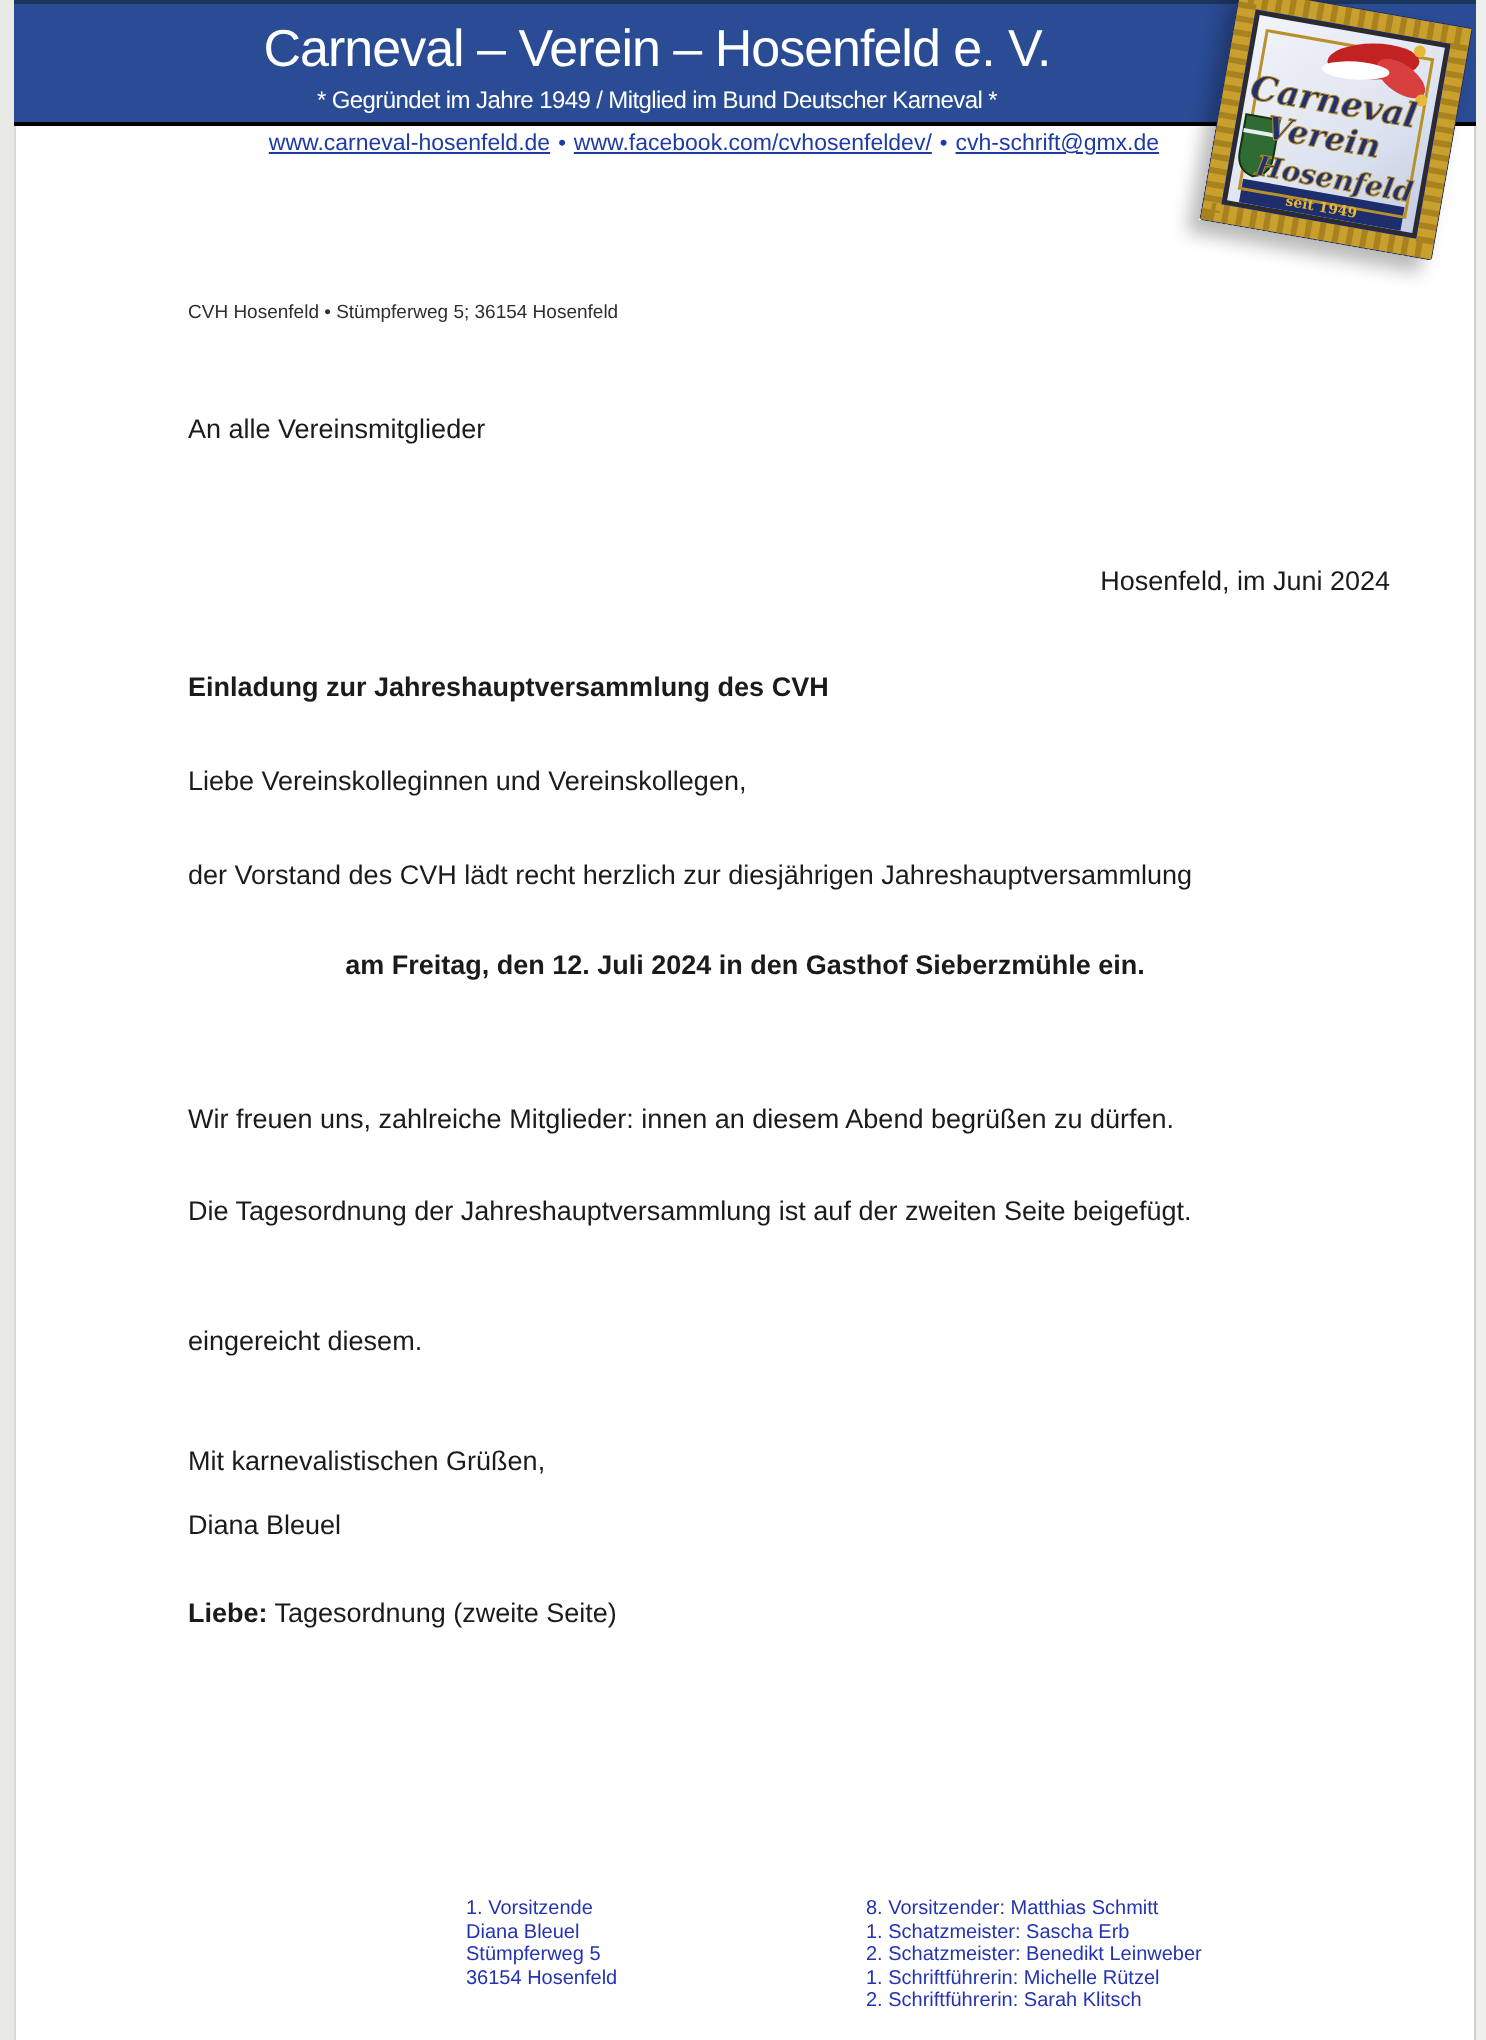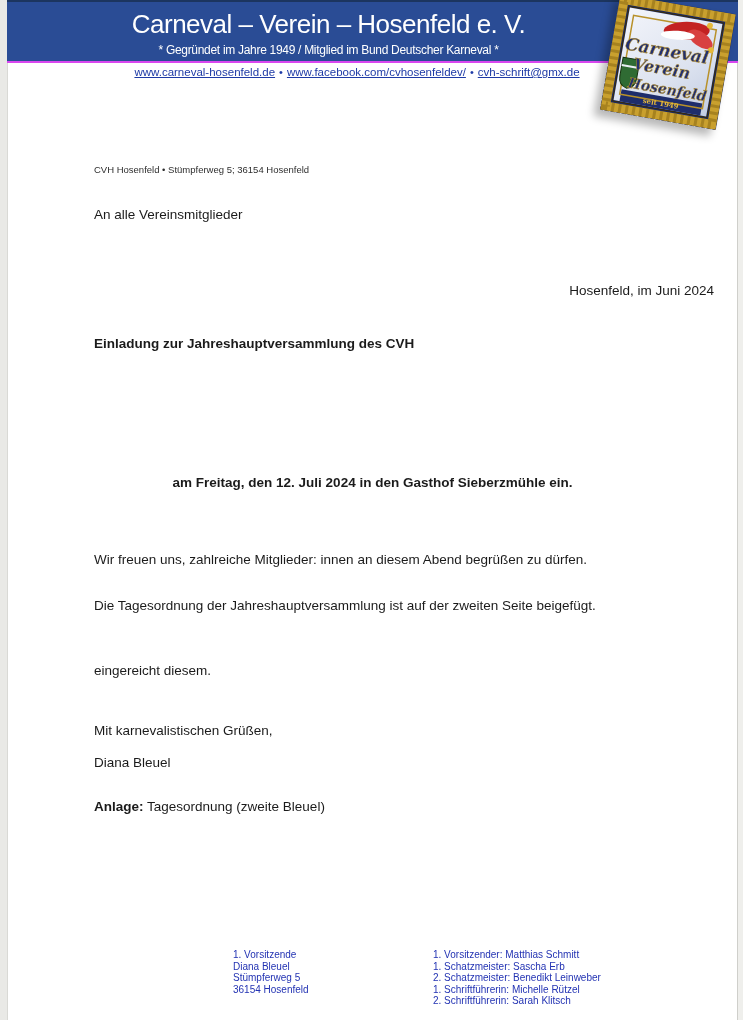--- a/index.html
+++ b/index.html
@@ -6,21 +6,21 @@
   .page {
     position:relative; width:743px; height:1020px; background:#ffffff;
     font-family:"Liberation Sans", sans-serif; color:#1b1b1b; overflow:hidden;
   }
   .edge { position:absolute; top:0; height:100%; }
   .edge-left  { left:0; width:7px; background:#e9e9e6; border-right:1px solid #d9d9d5; }
   .edge-right { right:0; width:5px; background:#efefec; border-left:1px solid #cfcfcb; }
 
   .banner {
     position:absolute; left:7px; right:5px; top:0; height:63px;
-    background:#2a4c95; border-top:2px solid #1c355f; border-bottom:2px solid #d946ef;
+    background:#2a4c95; border-top:2px solid #1c355f; border-bottom:2px solid #000000;
     box-sizing:border-box; color:#ffffff; text-align:center; padding-right:88px;
   }
   .banner-title {
     font-size:26px; letter-spacing:-0.5px; margin-top:7px; font-weight:normal;
     white-space:nowrap;
   }
   .banner-sub { font-size:12px; letter-spacing:-0.3px; margin-top:3px; white-space:nowrap; }
 
   .links {
     position:absolute; left:7px; top:66px; width:700px; text-align:center;
@@ -32,21 +32,21 @@
   .logo-wrap {
     position:absolute; left:609px; top:3px; width:118px; height:118px;
     transform:rotate(10deg); transform-origin:50% 50%; z-index:5;
     box-shadow:-5px 7px 9px rgba(0,0,0,0.28);
   }
 
   .line { position:absolute; left:94px; font-size:13.5px; white-space:nowrap; }
   .small { font-size:9.5px; color:#2e2e2e; }
   .bold { font-weight:bold; }
   .center { left:7px; right:5px; text-align:center; }
-  .right-al { left:auto; right:29px; }
+  .right-al { left:auto; right:48px; }
 
   .footer-col {
     position:absolute; top:949px; font-size:10px; line-height:11.6px;
     color:#2333b3; white-space:nowrap;
   }
   .footer-left  { left:233px; }
   .footer-right { left:433px; }
   .footer-col div { margin:0; }
 </style>
 </head>
@@ -98,53 +98,55 @@
 
       <g font-family="DejaVu Serif, serif" font-style="italic" font-weight="bold" fill="#223070" stroke="#b8912a" stroke-width="0.5" text-anchor="middle">
         <text x="56" y="54" font-size="17">Carneval</text>
         <text x="54" y="72" font-size="16">Verein</text>
         <text x="63" y="91" font-size="14">Hosenfeld</text>
       </g>
       <text x="59" y="103.5" font-size="7" font-family="DejaVu Serif, serif" font-weight="bold" fill="#e6b93a" text-anchor="middle">seit 1949</text>
     </svg>
   </div>
 
-  <div class="line small" style="top:164px;">CVH Hosenfeld  • Stümpferweg 5; 36154 Hosenfeld</div>
+  <div class="line small" style="top:151px;">CVH Hosenfeld  • Stümpferweg 5; 36154 Hosenfeld</div>
 
   <div class="line" style="top:207px;">An alle Vereinsmitglieder</div>
 
   <div class="line right-al" style="top:283px;">Hosenfeld, im Juni 2024</div>
 
   <div class="line bold" style="top:336px;">Einladung zur Jahreshauptversammlung des CVH</div>
 
+  <div class="line" style="top:383px;">Liebe Vereinskolleginnen und Vereinskollegen,</div>
 
+  <div class="line" style="top:430px;">der Vorstand des CVH lädt recht herzlich zur diesjährigen Jahreshauptversammlung</div>
 
   <div class="line bold center" style="top:475px;">am Freitag, den 12. Juli 2024 in den Gasthof Sieberzmühle ein.</div>
 
 
   <div class="line" style="top:552px;">Wir freuen uns, zahlreiche Mitglieder: innen an diesem Abend begrüßen zu dürfen.</div>
 
   <div class="line" style="top:598px;">Die Tagesordnung der Jahreshauptversammlung ist auf der zweiten Seite beigefügt.</div>
 
   <div class="line" style="top:663px;">eingereicht diesem.</div>
 
   <div class="line" style="top:723px;">Mit karnevalistischen Grüßen,</div>
 
   <div class="line" style="top:755px;">Diana Bleuel</div>
 
-  <div class="line" style="top:799px;"><span class="bold">Anlage:</span><span> Tagesordnung (zweite Bleuel)</span></div>
+  <div class="line" style="top:799px;"><span class="bold">Liebe:</span><span> Tagesordnung (zweite Seite)</span></div>
 
   <div class="footer-col footer-left">
     <div>1. Vorsitzende</div>
     <div>Diana Bleuel</div>
     <div>Stümpferweg 5</div>
     <div>36154 Hosenfeld</div>
   </div>
 
   <div class="footer-col footer-right">
-    <div>1. Vorsitzender: Matthias Schmitt</div>
+    <div>8. Vorsitzender: Matthias Schmitt</div>
     <div>1. Schatzmeister: Sascha Erb</div>
     <div>2. Schatzmeister: Benedikt Leinweber</div>
     <div>1. Schriftführerin: Michelle Rützel</div>
     <div>2. Schriftführerin: Sarah Klitsch</div>
   </div>
 
 </div>
 
 </body></html>

